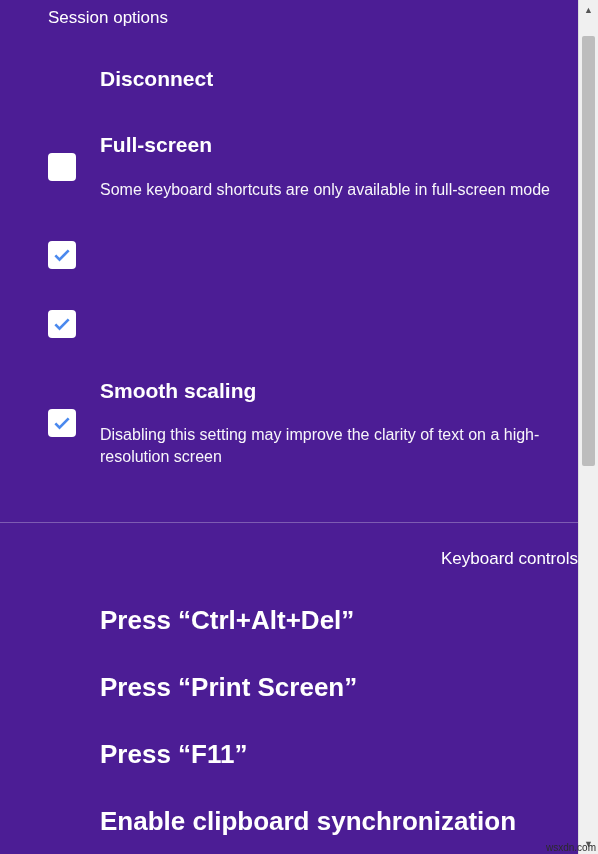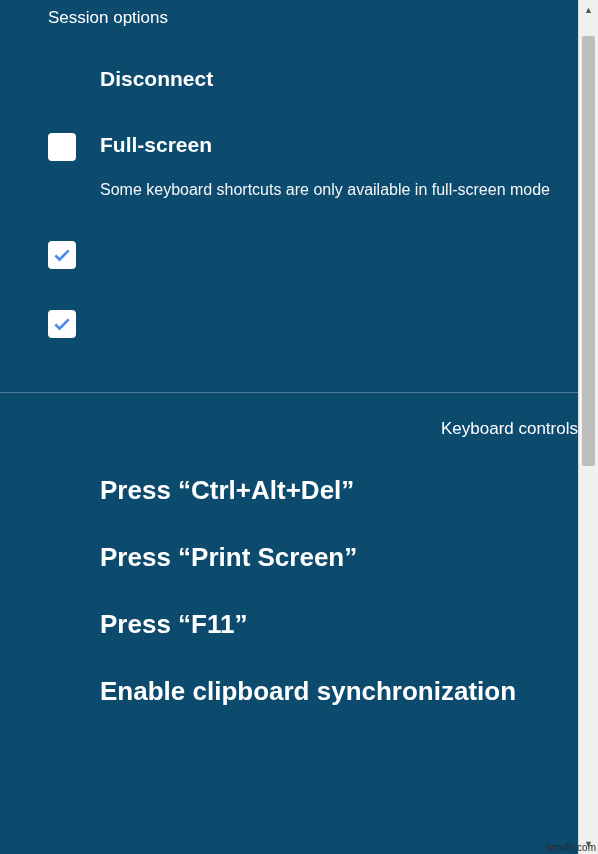--- a/index.html
+++ b/index.html
@@ -5,21 +5,21 @@
     * { margin: 0; padding: 0; box-sizing: border-box; }
     body {
       width: 598px;
       height: 854px;
       font-family: Arial, 'Helvetica Neue', sans-serif;
       display: flex;
       overflow: hidden;
     }
     .panel {
       flex: 1;
-      background: #0c4a6e;
+      background: #4c1d95;
       color: #fff;
       overflow-y: auto;
       position: relative;
     }
     .section-header {
       font-size: 17px;
       font-weight: 400;
       color: #fff;
       padding: 10px 0 18px 48px;
     }
@@ -27,21 +27,21 @@
     .divider {
       border-top: 1px solid rgba(255,255,255,0.28);
       margin-top: 34px;
     }
     .section-body {
       padding-left: 48px;
       padding-right: 24px;
     }
     .action-item {
       display: flex;
-      align-items: flex-start;
+      align-items: center;
       padding: 20px 0 20px 0;
     }
     .cb-col {
       width: 52px;
       flex-shrink: 0;
       display: flex;
       align-items: flex-start;
       padding-top: 1px;
     }
     .cb {
@@ -160,20 +160,33 @@
     <div class="action-item">
       <div class="cb-col">
         <div class="cb">
           <svg width="20" height="20" viewBox="0 0 24 24">
               <path fill="none" stroke="#4a89ee" stroke-width="3.2" d="M4 12.5l5 5L20 6.5"></path>
             </svg>
         </div>
       </div>
     </div>
 
+    <div class="action-item">
+      <div class="cb-col">
+        <div class="cb">
+          <svg width="20" height="20" viewBox="0 0 24 24">
+              <path fill="none" stroke="#4a89ee" stroke-width="3.2" d="M4 12.5l5 5L20 6.5"></path>
+            </svg>
+        </div>
+      </div>
+      <div class="text-col">
+        <div class="item-title">Smooth scaling</div>
+        <div class="item-sub">Disabling this setting may improve the clarity of text on a high-resolution screen</div>
+      </div>
+    </div>
 
   </div>
 
   <div class="divider"></div>
 
   <div class="section-header" style="padding-top:26px;text-align:right;">Keyboard controls</div>
 
   <div class="section-body">
     <div class="kb-item">Press “Ctrl+Alt+Del”</div>
     <div class="kb-item">Press “Print Screen”</div>

